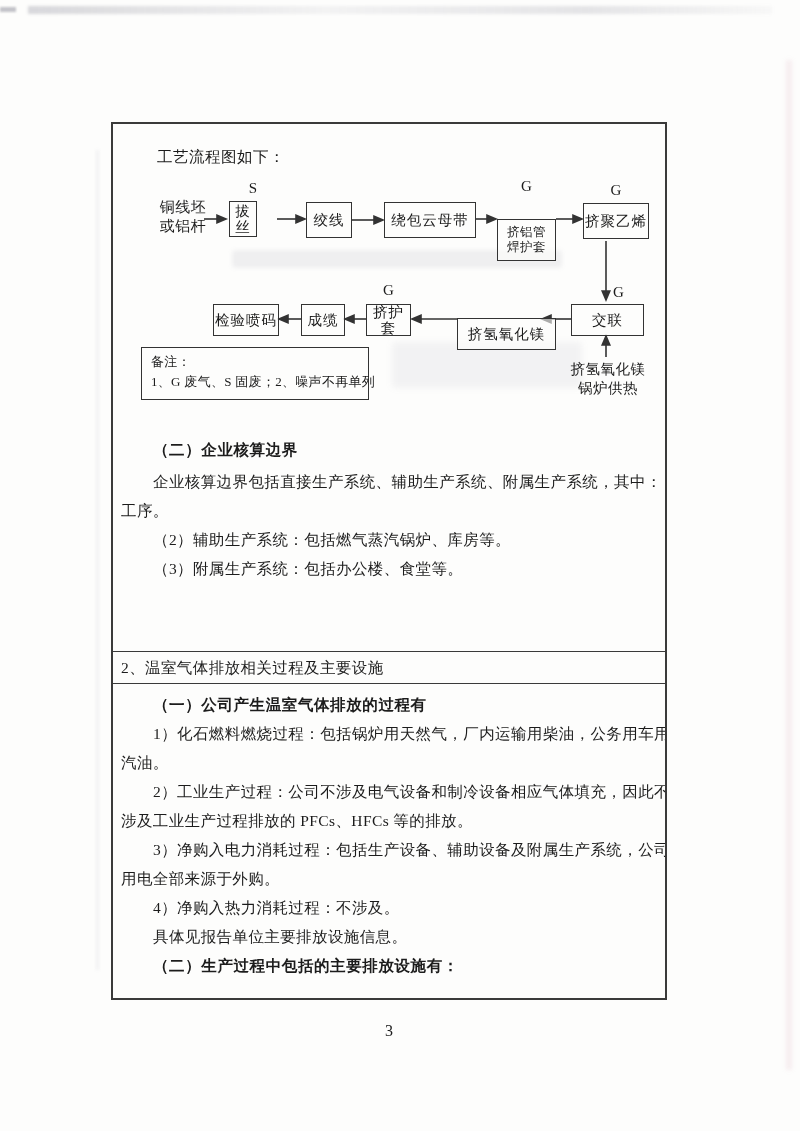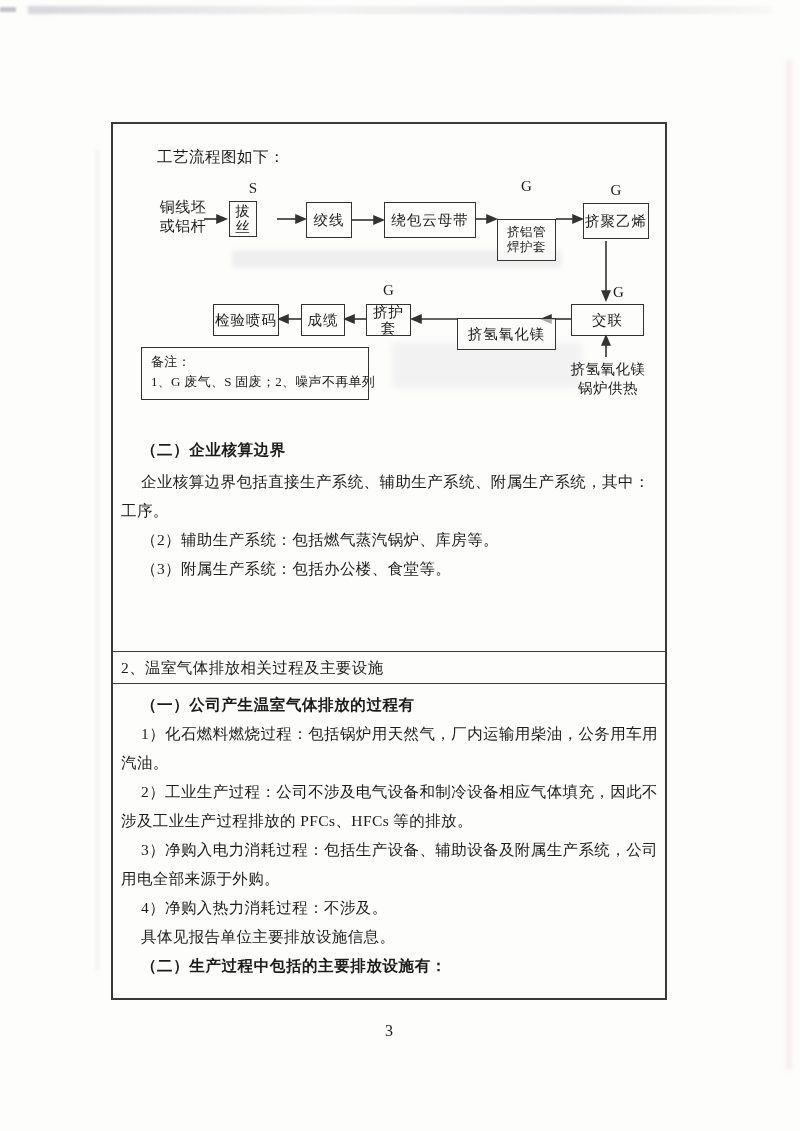--- a/index.html
+++ b/index.html
@@ -36,21 +36,21 @@
     white-space:nowrap; overflow:hidden;
   }
   .cell3 { height:314px; padding-top:6px; overflow:hidden; }
 
   
   .tline {
     height:29px; line-height:29px; font-size:15.5px;
     letter-spacing:.4px; white-space:nowrap; overflow:visible;
     padding-left:8px;
   }
-  .tline.ind { padding-left:28px; }
+  .tline.ind { padding-left:40px; }
   .tline.bold { font-weight:bold; letter-spacing:.6px; }
   .sec-heading { margin-top:24px; margin-bottom:3px; }
 
   
   .flow-title {
     padding:22px 0 0 44px; font-size:15.5px; line-height:22px;
     letter-spacing:.5px; white-space:nowrap;
   }
   .flow-wrap { position:relative; width:552px; height:235px; margin-top:8px; }
   .flow-svg { position:absolute; left:0; top:0; }

